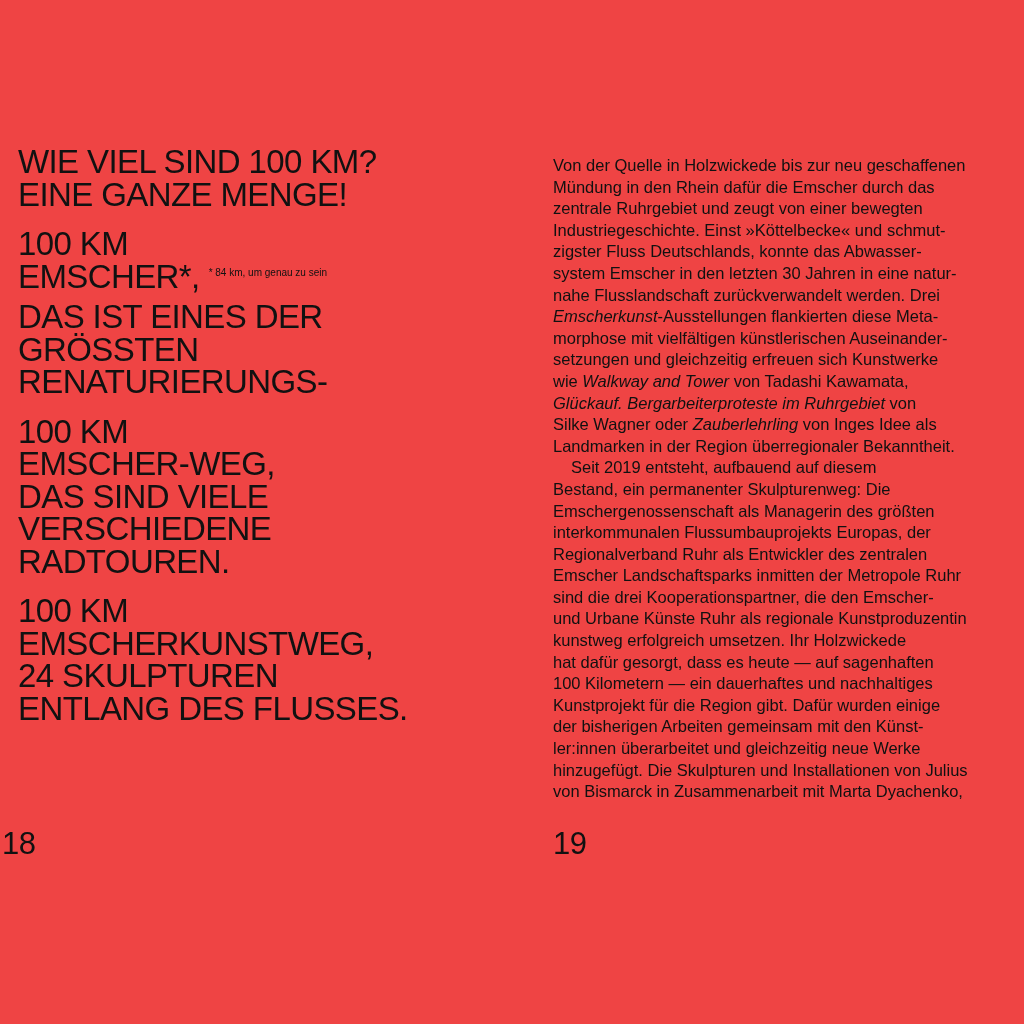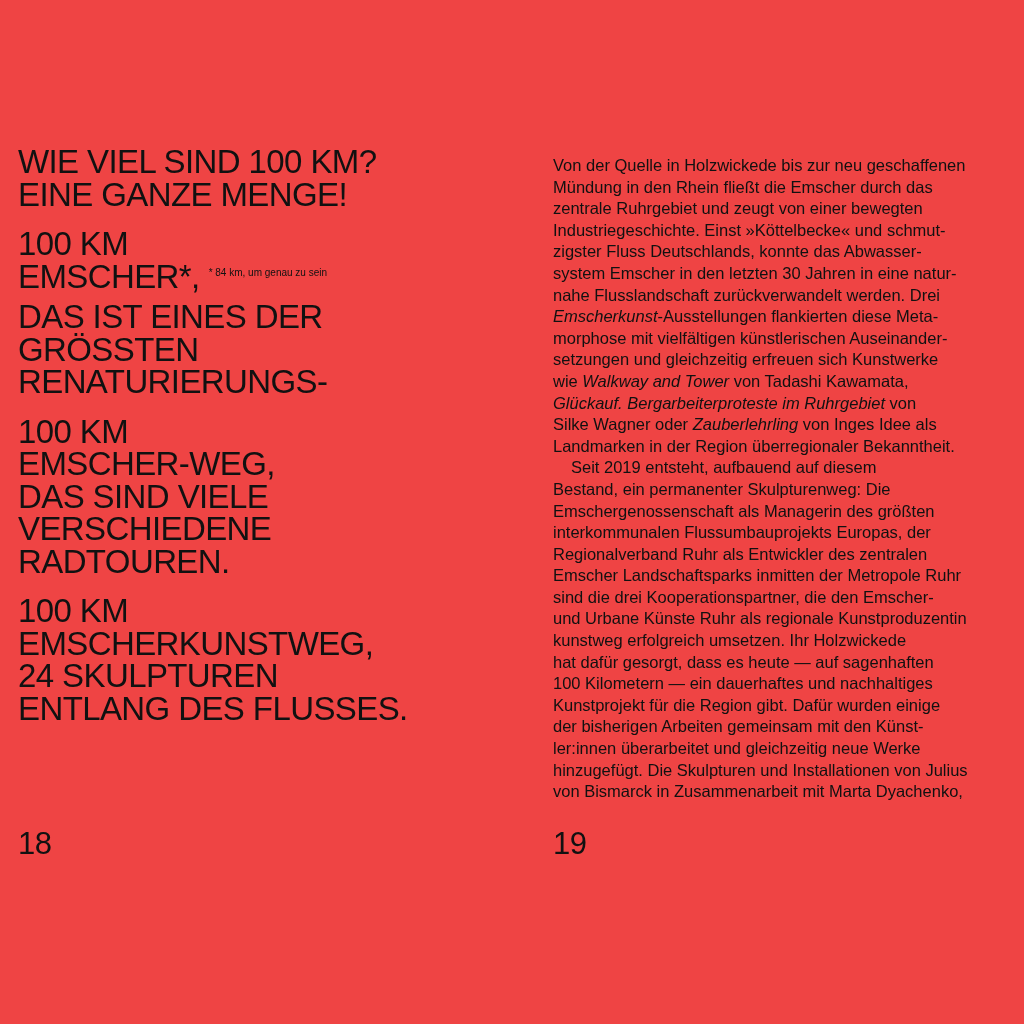--- a/index.html
+++ b/index.html
@@ -60,21 +60,21 @@
     font-style: italic;
   }
   
   .page-number {
     position: absolute;
     top: 828px;
     font-size: 31px;
     line-height: 31px;
     letter-spacing: -0.5px;
   }
-  .page-number.left { left: 18px; text-align: center; }
+  .page-number.left { left: 2px; text-align: center; }
   .page-number.right { left: 553px; }
 </style>
 </head>
 <body>
 
 <div class="spread">
 
   <div class="page-left">
     <div class="headline" id="headline-blocks">
         <div class="headline-block">
@@ -101,21 +101,21 @@
           <div class="headline-line">24 SKULPTUREN</div>
           <div class="headline-line">ENTLANG DES FLUSSES.</div>
         </div>
       </div>
     <div class="page-number left">18</div>
   </div>
 
   <div class="page-right">
     <div class="body-text" id="body-text">
         <div class="body-line"><span>Von der Quelle in Holzwickede bis zur neu geschaffenen</span></div>
-        <div class="body-line"><span>Mündung in den Rhein fließt die Emscher durch das</span></div>
+        <div class="body-line"><span>Mündung in den Rhein dafür die Emscher durch das</span></div>
         <div class="body-line"><span>zentrale Ruhrgebiet und zeugt von einer bewegten</span></div>
         <div class="body-line"><span>Industriegeschichte. Einst »Köttelbecke« und schmut-</span></div>
         <div class="body-line"><span>zigster Fluss Deutschlands, konnte das Abwasser-</span></div>
         <div class="body-line"><span>system Emscher in den letzten 30 Jahren in eine natur-</span></div>
         <div class="body-line"><span>nahe Flusslandschaft zurückverwandelt werden. Drei</span></div>
         <div class="body-line"><span class="italic">Emscherkunst</span><span>-Ausstellungen flankierten diese Meta-</span></div>
         <div class="body-line"><span>morphose mit vielfältigen künstlerischen Auseinander-</span></div>
         <div class="body-line"><span>setzungen und gleichzeitig erfreuen sich Kunstwerke</span></div>
         <div class="body-line"><span>wie </span><span class="italic">Walkway and Tower</span><span> von Tadashi Kawamata,</span></div>
         <div class="body-line"><span class="italic">Glückauf. Bergarbeiterproteste im Ruhrgebiet</span><span> von</span></div>

